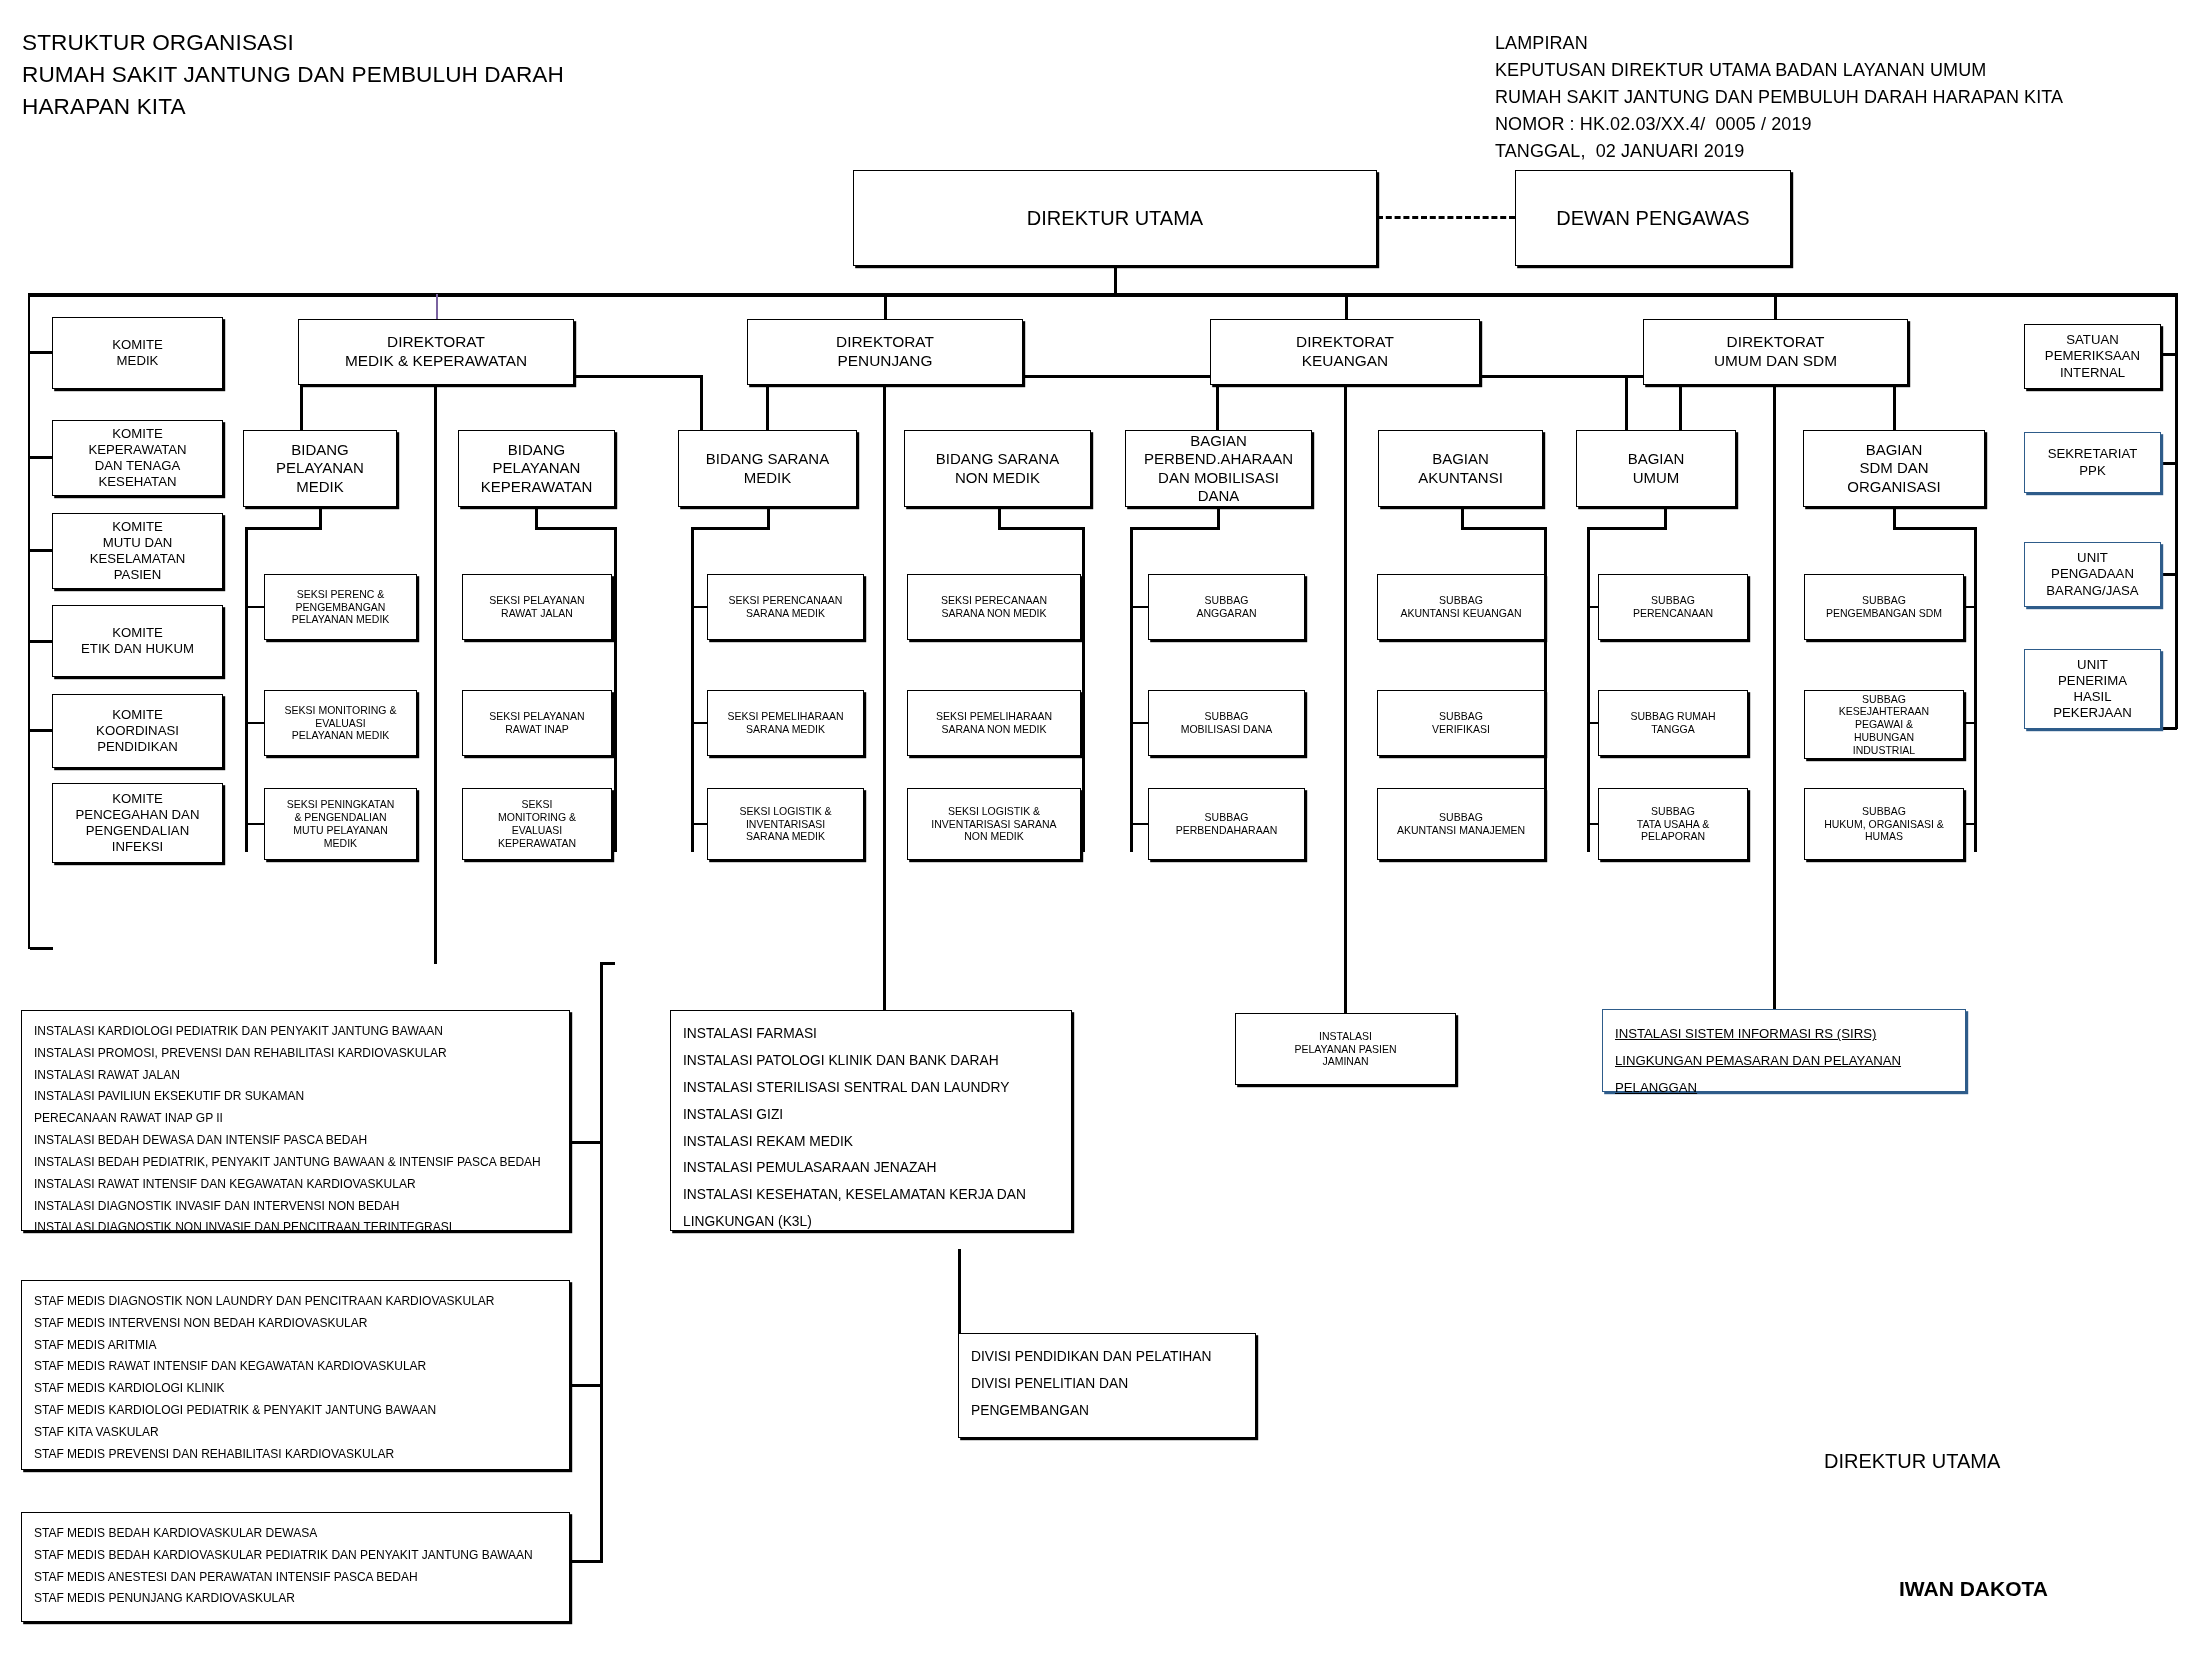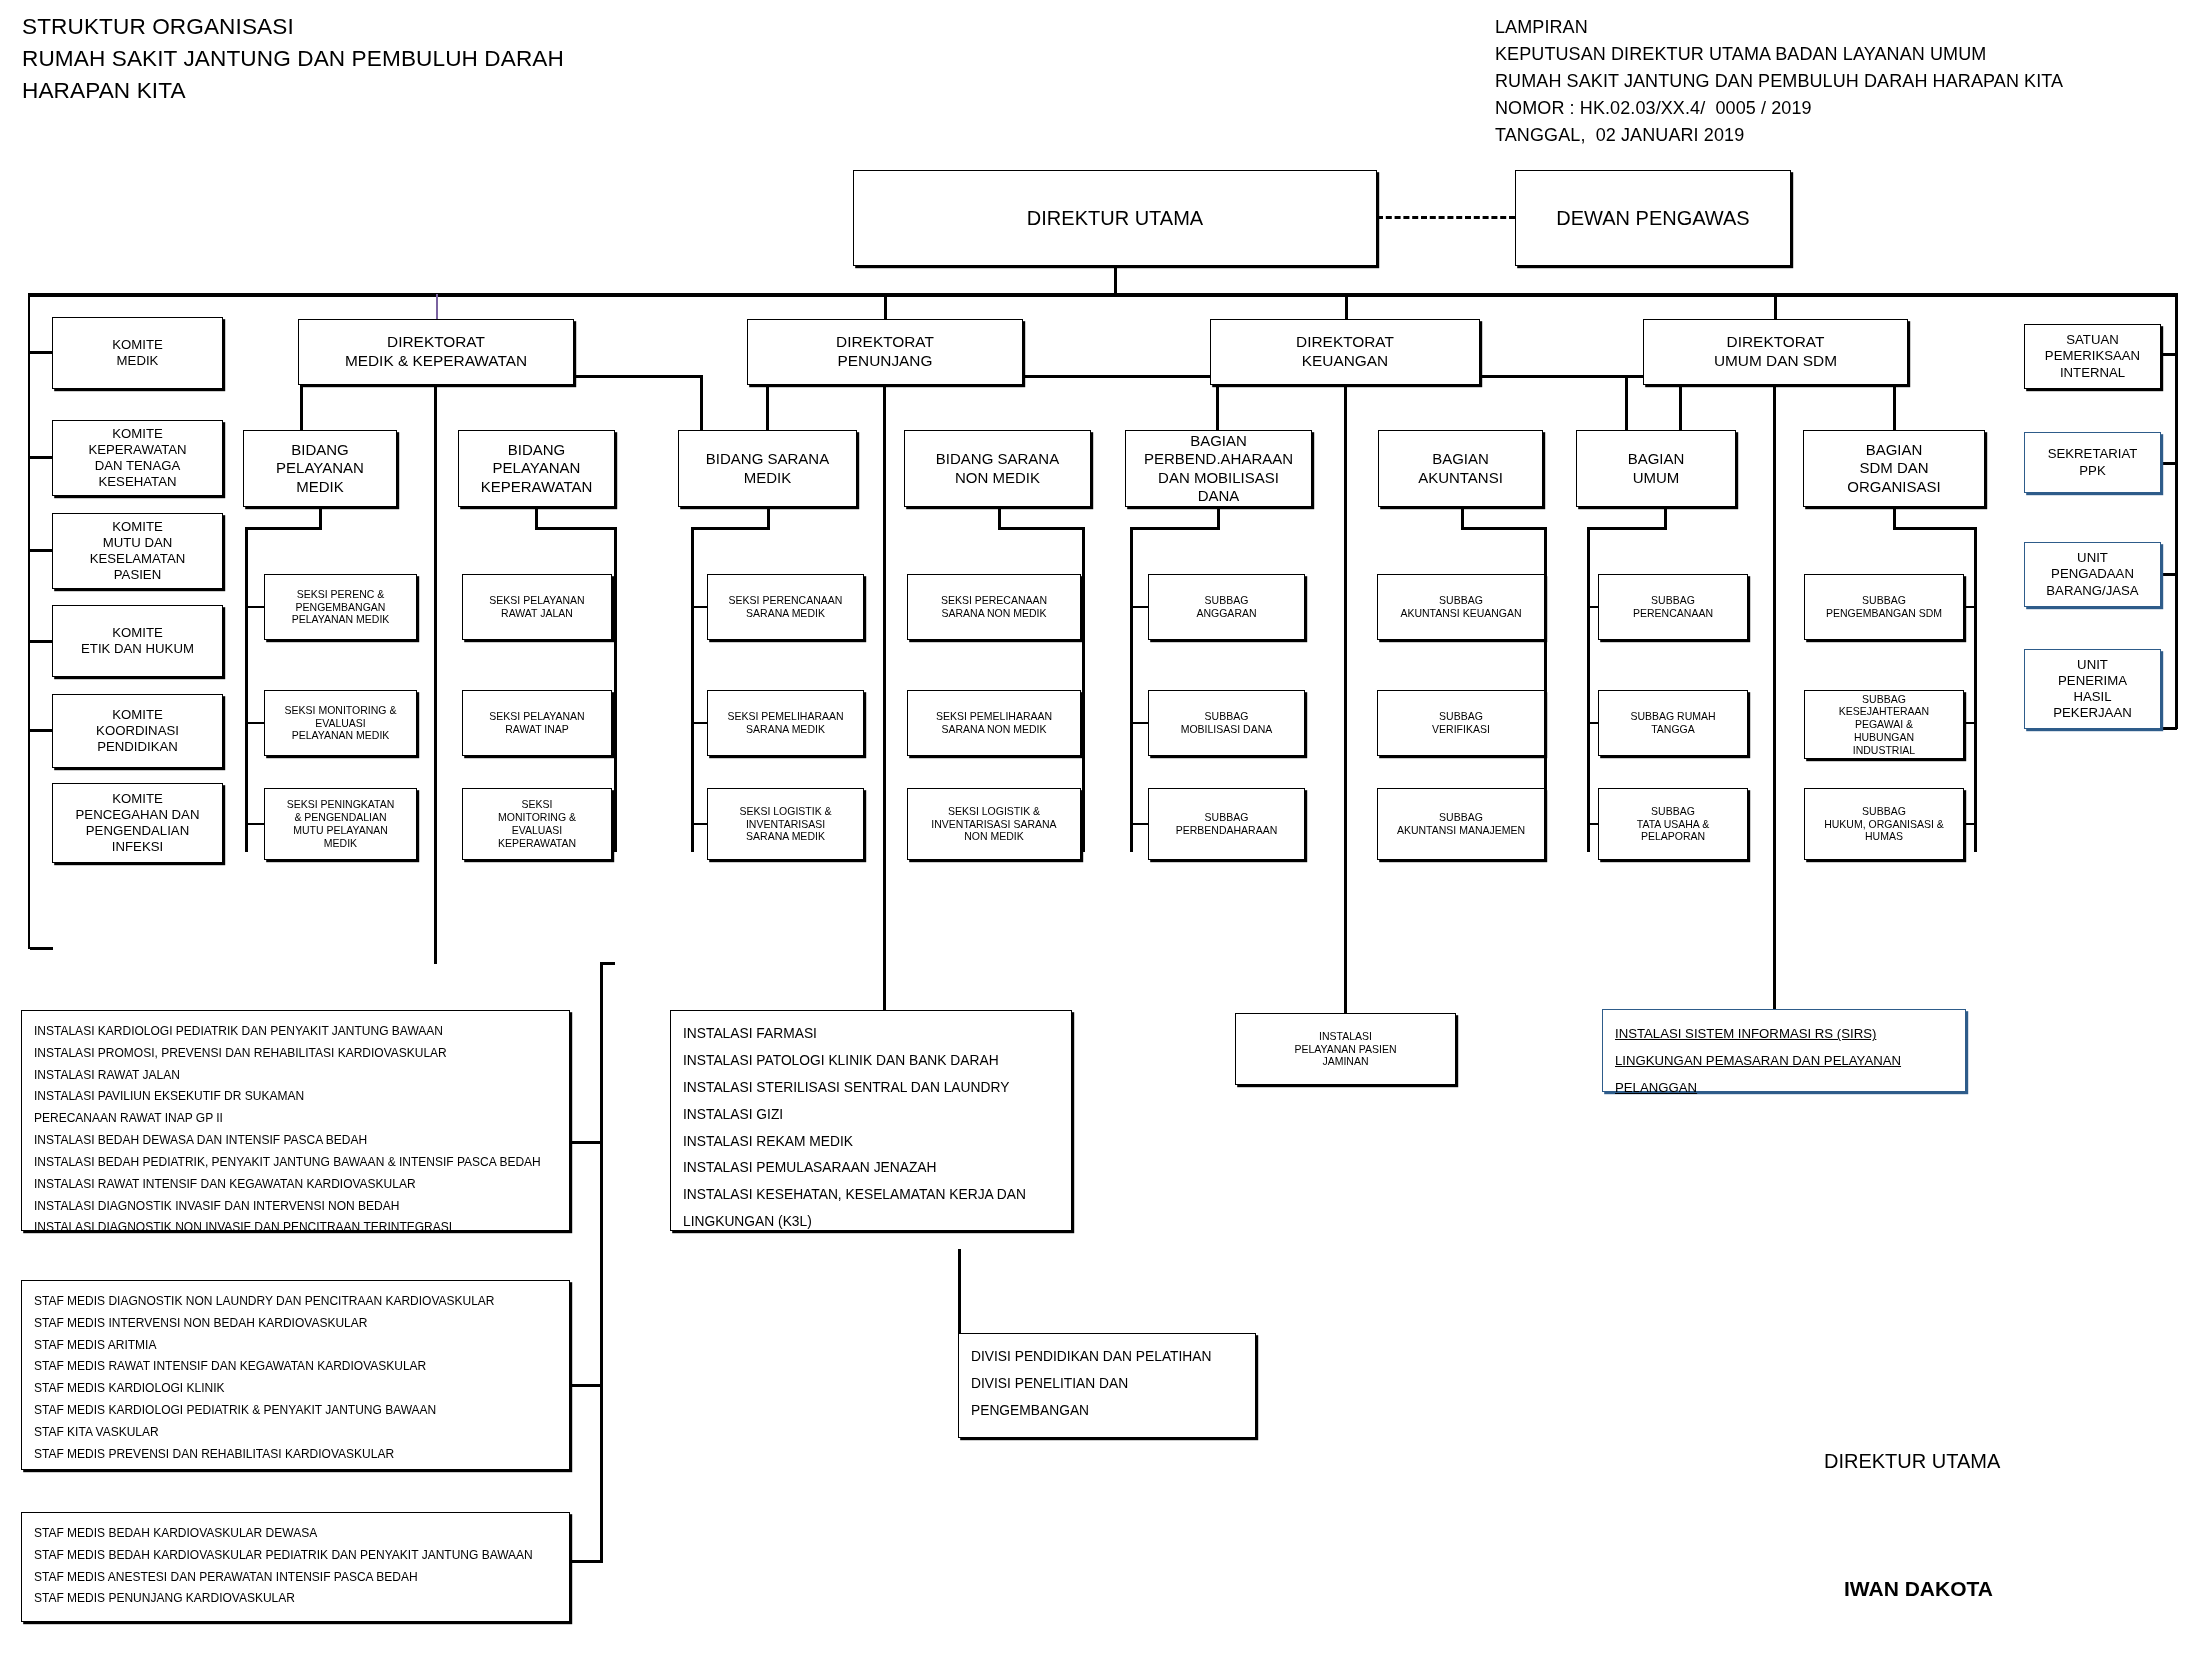--- a/index.html
+++ b/index.html
@@ -17,20 +17,21 @@
     overflow: hidden;
   }
 
   
   .hdr {
     position: absolute;
     white-space: pre;
     line-height: 1.42;
     font-size: 21px;
     letter-spacing: 0.1px;
+    margin-top: 16px;
   }
   #title-block { left: 22px; top: 11px; font-size: 22.6px; }
   #lampiran-block { left: 1495px; top: 14.3px; font-size: 18px; line-height: 1.50; }
 
   
   .box {
     position: absolute;
     box-sizing: border-box;
     border: 1.7px solid #000;
     background: #fff;
@@ -535,16 +536,16 @@
 PELANGGAN</div>
   </div>
 
   <div class="listbox fs-list-m" style="left:958px; top:1333px; width:298px; height:105px;">
     <div class="row">DIVISI PENDIDIKAN DAN PELATIHAN</div>
     <div class="row">DIVISI PENELITIAN DAN
 PENGEMBANGAN</div>
   </div>
 
   <div class="sig" style="left:1824px; top:1450px;">DIREKTUR UTAMA</div>
-  <div class="sig bold" style="left:1844px; top:1577px;">IWAN DAKOTA</div>
+  <div class="sig bold" style="left:1899px; top:1577px;">IWAN DAKOTA</div>
 
 </div>
 
 
 </body></html>

